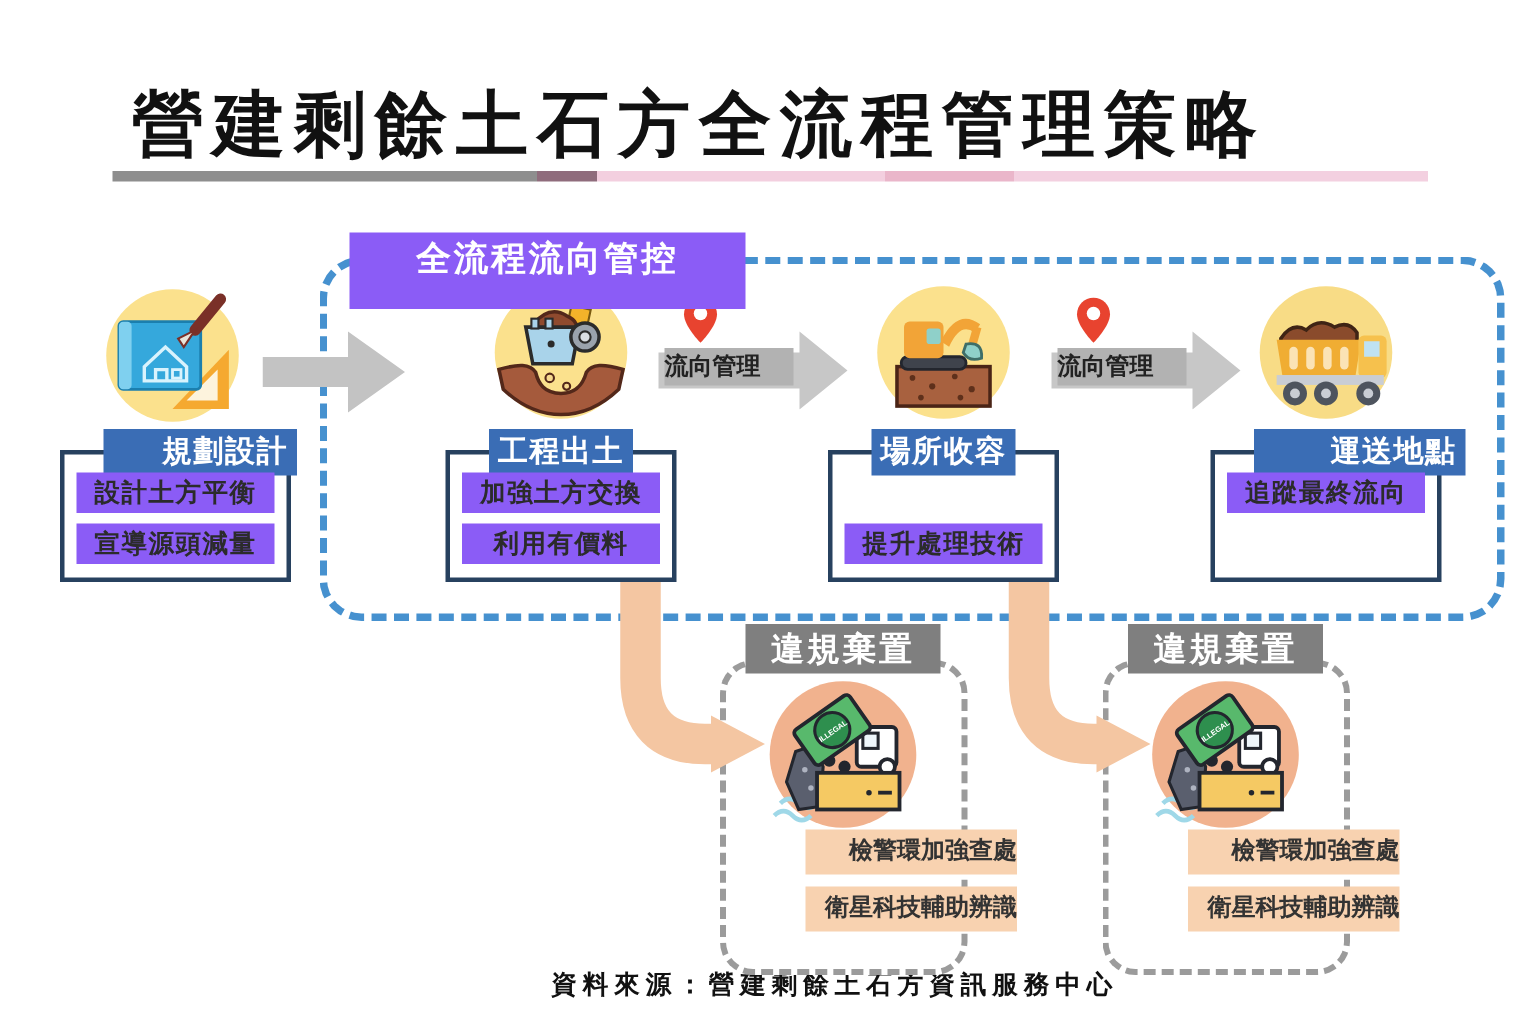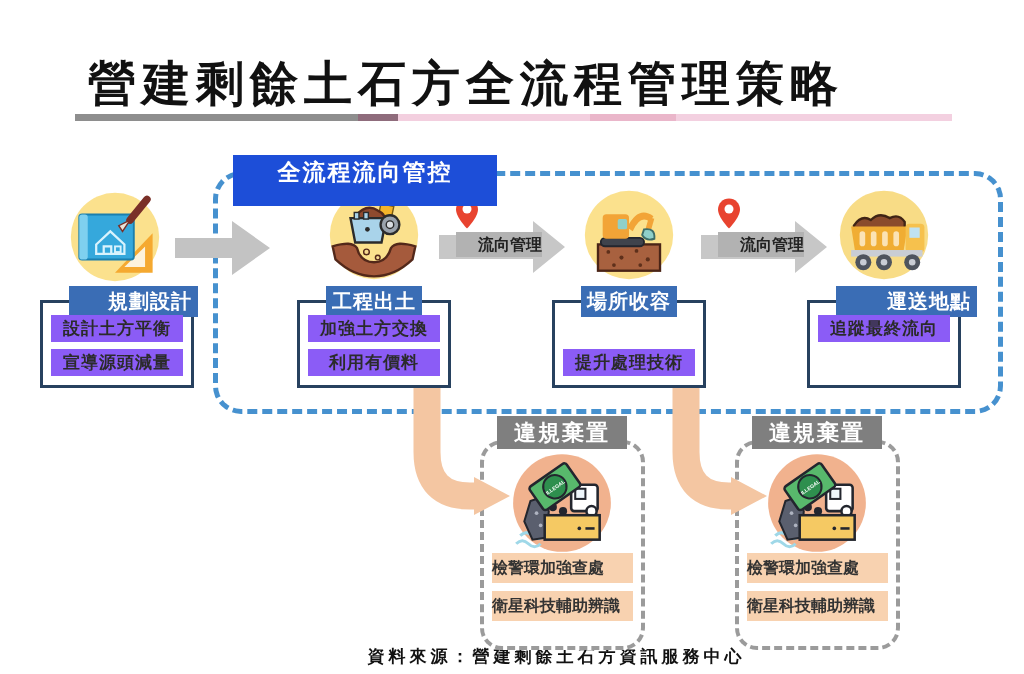--- a/index.html
+++ b/index.html
@@ -11,51 +11,51 @@
   .underline{position:absolute;left:75px;top:114px;height:7px;display:flex;}
   .underline span{display:block;height:7px;}
   .u1{width:283px;background:#8e8e8e;}
   .u2{width:40px;background:#8f6c7c;}
   .u3{width:192px;background:#f3cfdf;}
   .u4{width:86px;background:#eab6ca;}
   .u5{width:276px;background:#f3d0e0;}
 
   .flow-frame{position:absolute;left:213px;top:171px;width:780px;height:233px;
               border:5px dashed #4691cf;border-radius:28px;z-index:1;background:transparent;}
-  .banner{position:absolute;left:233px;top:155px;width:264px;height:51px;background:#1d4ed8;
+  .banner{position:absolute;left:233px;top:155px;width:264px;height:51px;background:#8b5cf6;
           color:#fff;font-size:23px;font-weight:bold;text-align:center;line-height:34px;
           letter-spacing:2px;z-index:5;}
 
   .node-circle{position:absolute;width:94px;height:94px;z-index:2;}
   .node-box{position:absolute;top:300px;width:154px;height:88px;background:#fff;
             border:3px solid #27415f;z-index:3;box-sizing:border-box;}
   .node-header{position:absolute;top:286px;width:96px;height:31px;background:#3a6db5;color:#fff;
                font-size:20px;font-weight:bold;text-align:center;line-height:31px;
                letter-spacing:1px;z-index:4;}
   .node-item{position:absolute;height:27px;background:#8b5cf6;color:#2b2b2b;font-size:17px;
              font-weight:600;text-align:center;line-height:27px;z-index:4;letter-spacing:1px;}
 
   .big-arrow{position:absolute;left:175px;top:219px;z-index:1;}
 
   .flow-group{position:absolute;width:130px;height:76px;z-index:2;}
   .flow-arrow{position:absolute;left:0;top:0;}
-  .flow-label{position:absolute;left:19px;top:35px;width:86px;height:25px;background:#b2b2b2;
-              color:#222;font-size:16px;font-weight:600;text-align:right;line-height:25px;z-index:2;}
+  .flow-label{position:absolute;left:6px;top:35px;width:86px;height:25px;background:#b2b2b2;
+              color:#222;font-size:16px;font-weight:600;text-align:left;line-height:25px;z-index:2;}
   .flow-pin{position:absolute;left:18px;top:0;z-index:3;}
 
   .orange-arrows{position:absolute;left:0;top:0;z-index:2;pointer-events:none;}
 
   .vio-box{position:absolute;top:440px;width:165px;height:210px;border:4px dashed #9b9b9b;
            border-radius:22px;background:#fff;z-index:1;box-sizing:border-box;}
   .vio-header{position:absolute;top:416px;width:130px;height:33px;background:#7f7f7f;color:#fff;
               font-size:22px;font-weight:bold;text-align:center;line-height:33px;
               letter-spacing:2px;z-index:3;}
   .vio-icon{position:absolute;top:452px;width:112px;height:102px;z-index:2;}
   .vio-item{position:absolute;width:141px;height:30px;background:#f8d2b0;color:#333;
-            font-size:16px;font-weight:600;text-align:left;line-height:30px;z-index:2;}
+            font-size:16px;font-weight:600;text-align:right;line-height:30px;z-index:2;margin-left:45px;}
 
   .source{position:absolute;left:0;top:645px;width:1024px;text-align:center;
           font-family:"DejaVu Serif","Liberation Serif",serif;font-size:17px;font-weight:bold;
           color:#111;letter-spacing:4px;padding-left:89px;box-sizing:border-box;}
 </style>
 </head>
 <body>
 
 <div class="canvas">
 

